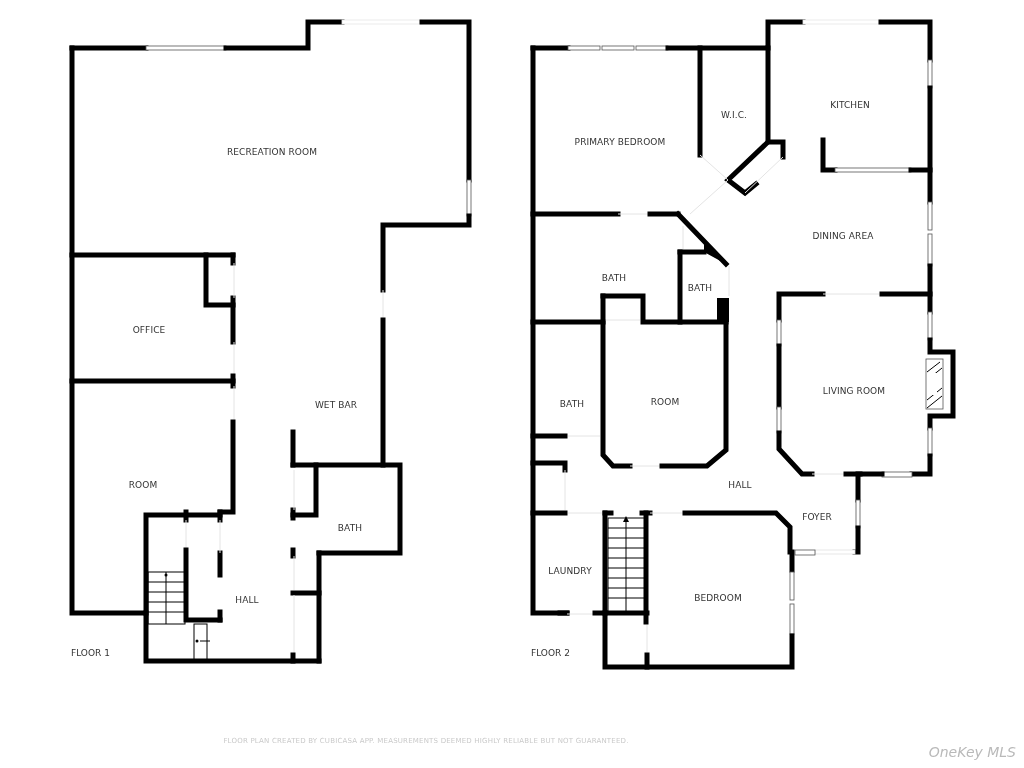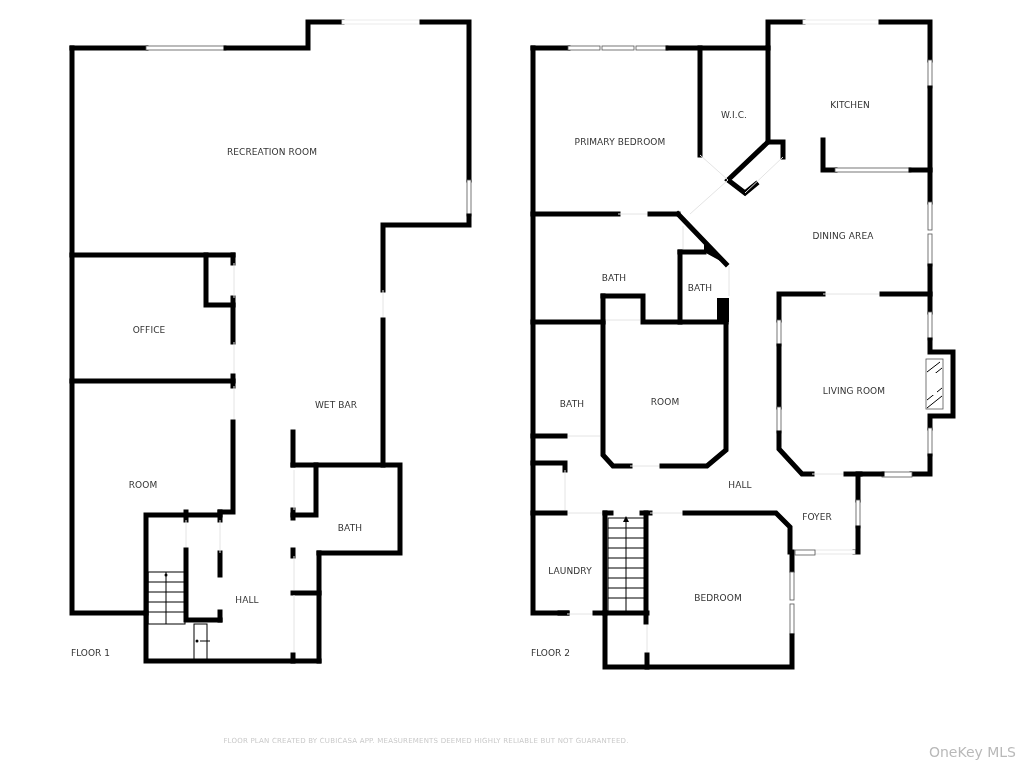--- a/index.html
+++ b/index.html
@@ -5,21 +5,21 @@
   html, body { margin: 0; padding: 0; background: #ffffff; }
   body { width: 1024px; height: 768px; position: relative; overflow: hidden; font-family: "DejaVu Sans", sans-serif; }
   svg { position: absolute; left: 0; top: 0; }
   .wall { stroke: #000; stroke-width: 5; fill: none; stroke-linecap: square; stroke-linejoin: miter; }
   .thin { stroke: #000; stroke-width: 1; fill: none; }
   .open { stroke: #e4e4e4; stroke-width: 1; fill: none; }
   .win { fill: #fff; stroke: #555; stroke-width: 0.8; }
   .room-label { font-family: "DejaVu Sans", sans-serif; font-size: 9px; fill: #333; text-anchor: middle; dominant-baseline: middle; letter-spacing: 0.1px; }
   .floor-label { font-family: "DejaVu Sans", sans-serif; font-size: 9px; fill: #333; text-anchor: start; dominant-baseline: middle; }
   .disclaimer { position: absolute; left: 0; width: 852px; top: 737px; text-align: center; font-family: "DejaVu Sans", sans-serif; font-size: 7px; color: #c9c9c9; letter-spacing: 0.2px; }
-  .brand { position: absolute; right: 8px; top: 744px; font-family: "DejaVu Sans", sans-serif; font-size: 14px; color: #b9b9b9; }
+  .brand { position: absolute; right: 8px; top: 744px; font-family: "DejaVu Sans", sans-serif; font-size: 14px; color: #b9b9b9; font-style: italic; }
 </style>
 </head>
 <body>
 
 <svg width="1024" height="768" viewBox="0 0 1024 768">
 
   <g>
 
     <path class="wall" d="M72 48 L72 613 L143 613"></path>
 

